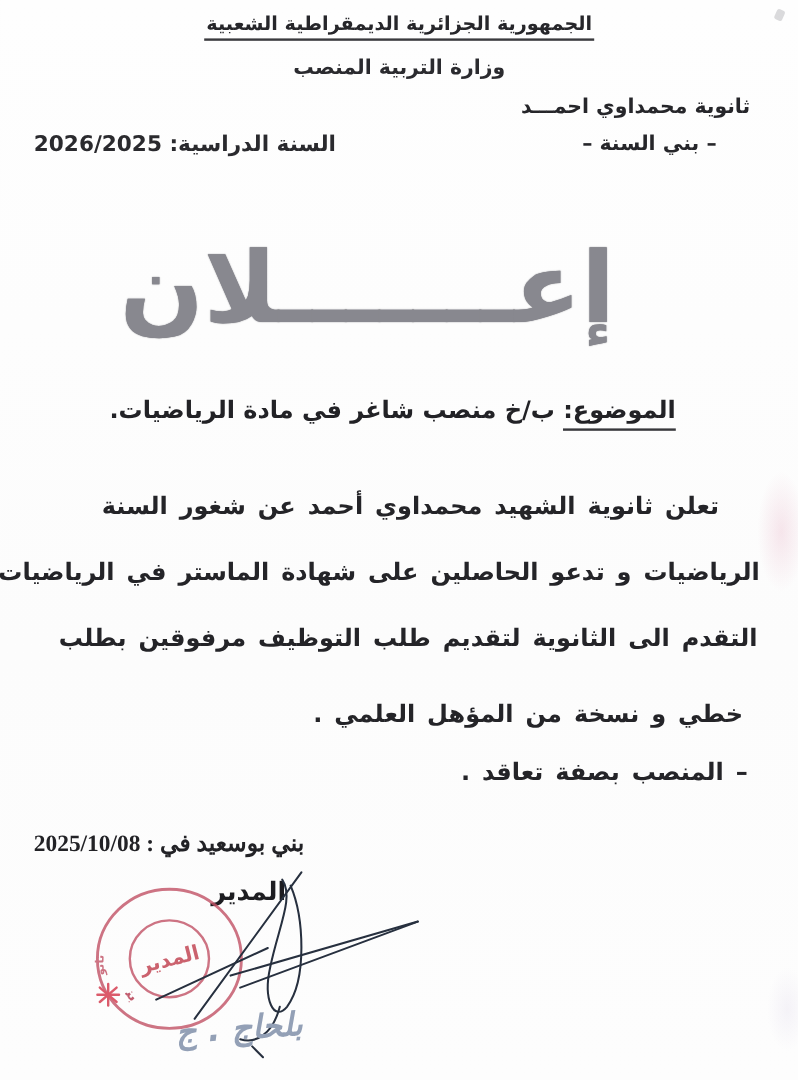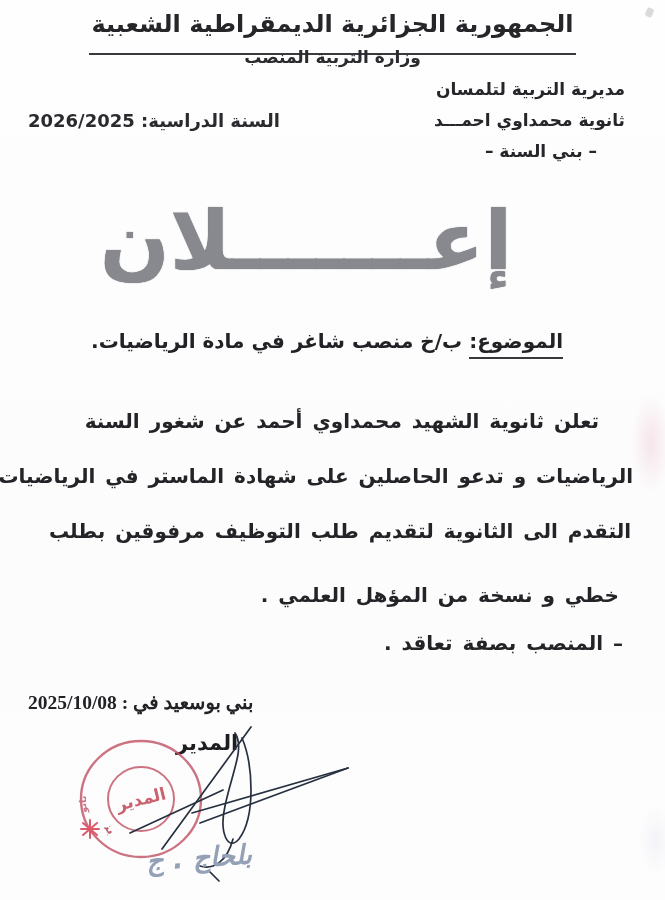--- a/index.html
+++ b/index.html
@@ -9,22 +9,22 @@
     font-family:"DejaVu Sans",sans-serif;
     color:#202024;
   }
   .page{position:absolute;inset:0;background:linear-gradient(180deg,#fefefe 0%,#fcfcfc 60%,#fdfdfd 100%);}
   .abs{position:absolute;}
   .arabic{direction:rtl;unicode-bidi:plaintext;white-space:nowrap;}
   
   .hdr-center{left:0;right:0;text-align:center;}
   .republic-line{top:10px;}
   .republic-line span{
-    display:inline-block;font-weight:bold;font-size:24px;color:#26262a;
-    border-bottom:2px solid #3a3a3e;padding:0 2px 15px 2px;
+    display:inline-block;font-weight:bold;font-size:16px;color:#26262a;
+    border-bottom:2px solid #3a3a3e;padding:0 2px 3px 2px;
   }
   .ministry-line{top:47px;font-weight:bold;font-size:17px;color:#2b2b2f;}
   .right-block{top:79px;right:40px;text-align:right;font-weight:bold;color:#26262a;}
   .right-block .rb-line{font-size:17px;margin-bottom:11px;}
   .rb-town{padding-left:2px;padding-right:28px;font-size:17px;}
   .school-year{top:110px;left:28px;font-weight:bold;font-size:18px;color:#2a2a2e;}
   
   .big-title{
     top:196px;left:0;width:612px;text-align:center;
     font-size:82px;font-weight:bold;color:#88888f;
@@ -62,21 +62,20 @@
 <body>
 
 <div class="page">
 
   <div class="abs arabic hdr-center republic-line">
     <span>الجمهورية الجزائرية الديمقراطية الشعبية</span>
   </div>
   <div class="abs arabic hdr-center ministry-line">وزارة التربية المنصب</div>
 
   <div class="abs right-block">
-    <div class="rb-line arabic">مديرية التربية  لتلمسان</div>
     <div class="rb-line arabic">ثانوية محمداوي احمـــد</div>
     <div class="rb-line rb-town arabic">– بني السنة –</div>
   </div>
 
   <div class="abs arabic school-year">السنة الدراسية: 2026/2025</div>
 
   <div class="abs arabic big-title">إعـــــــلان</div>
 
   <div class="abs arabic subject">
     <span class="subj-label">الموضوع:</span><span> ب/خ منصب شاغر في مادة الرياضيات.</span>

